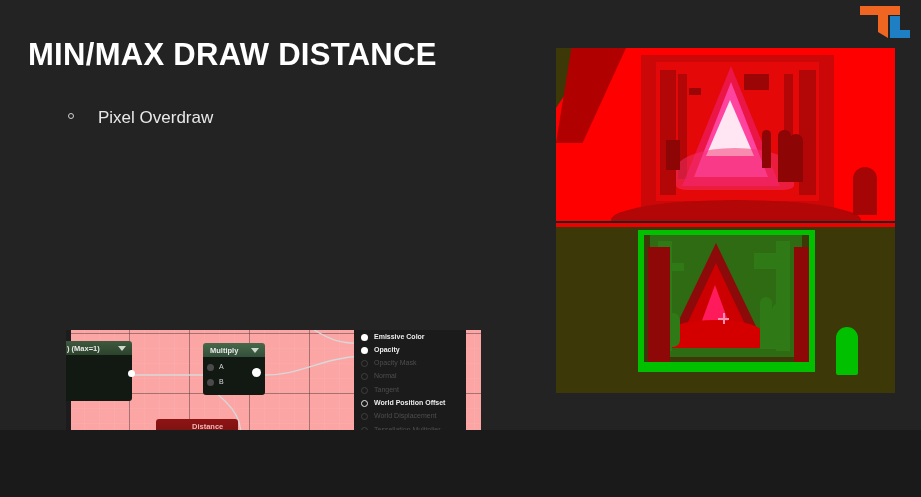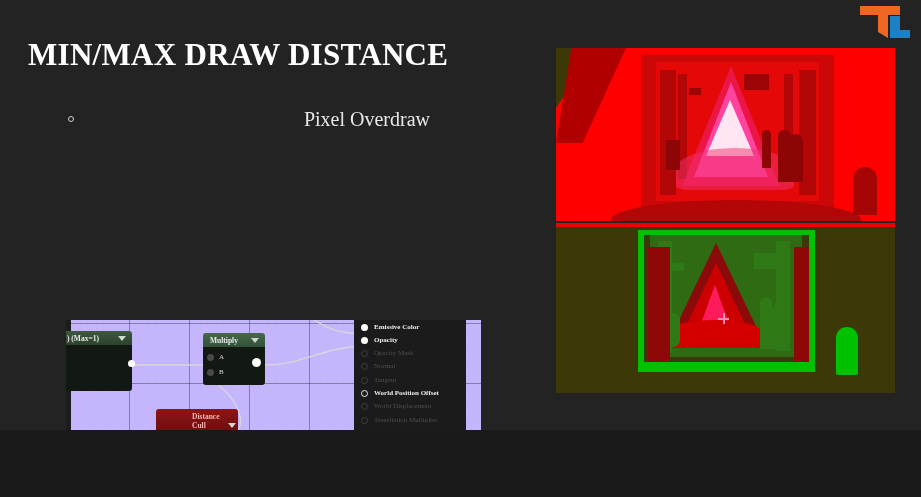--- a/index.html
+++ b/index.html
@@ -6,21 +6,21 @@
     margin: 0;
     padding: 0;
     background: #1a1a1a;
   }
   .slide {
     position: relative;
     width: 921px;
     height: 430px;
     background: #232323;
     overflow: hidden;
-    font-family: Liberation Serif, serif;
+    font-family: Liberation Sans, sans-serif;
   }
 
   
   .logo {
     position: absolute;
     top: 4px;
     left: 858px;
     width: 54px;
     height: 36px;
   }
@@ -43,21 +43,21 @@
     left: 30px;
     top: 108px;
     width: 400px;
   }
   .b-row {
     display: flex;
     align-items: baseline;
     color: #e8e8e8;
   }
   .b-l1 { font-size: 20.5px; margin-bottom: 7px; }
-  .b-l2 { font-size: 20px; margin-bottom: 7px; padding-left: 38px; justify-content: space-between; }
+  .b-l2 { font-size: 17px; margin-bottom: 7px; padding-left: 38px; }
   .dot1 {
     width: 7px; height: 7px;
     border-radius: 50%;
     background: #e8e8e8;
     margin-right: 26px;
     flex: 0 0 auto;
     position: relative;
     top: -5px;
   }
   .dot2 {
@@ -183,23 +183,23 @@
   .gr-green-shape { position:absolute; background:#2f7a16; }
   .gr-door {
     position:absolute; left:280px; top:104px; width:22px; height:48px;
     background:#00c000;
     border-radius: 11px 11px 2px 2px;
   }
 
   
   .graph {
     position: absolute;
-    left: 66px; top: 320px;
+    left: 66px; top: 330px;
     width: 415px; height: 142px;
-    background: #c4b5fd;
+    background: #fca5a5;
     overflow: hidden;
   }
   .grid {
     position:absolute; inset:0;
     background-image:
       linear-gradient(to right, rgba(255,255,255,.045) 1px, transparent 1px),
       linear-gradient(to bottom, rgba(255,255,255,.045) 1px, transparent 1px),
       linear-gradient(to right, rgba(0,0,0,.35) 1px, transparent 1px),
       linear-gradient(to bottom, rgba(0,0,0,.35) 1px, transparent 1px);
     background-size: 15px 15px, 15px 15px, 60px 60px, 60px 60px;

